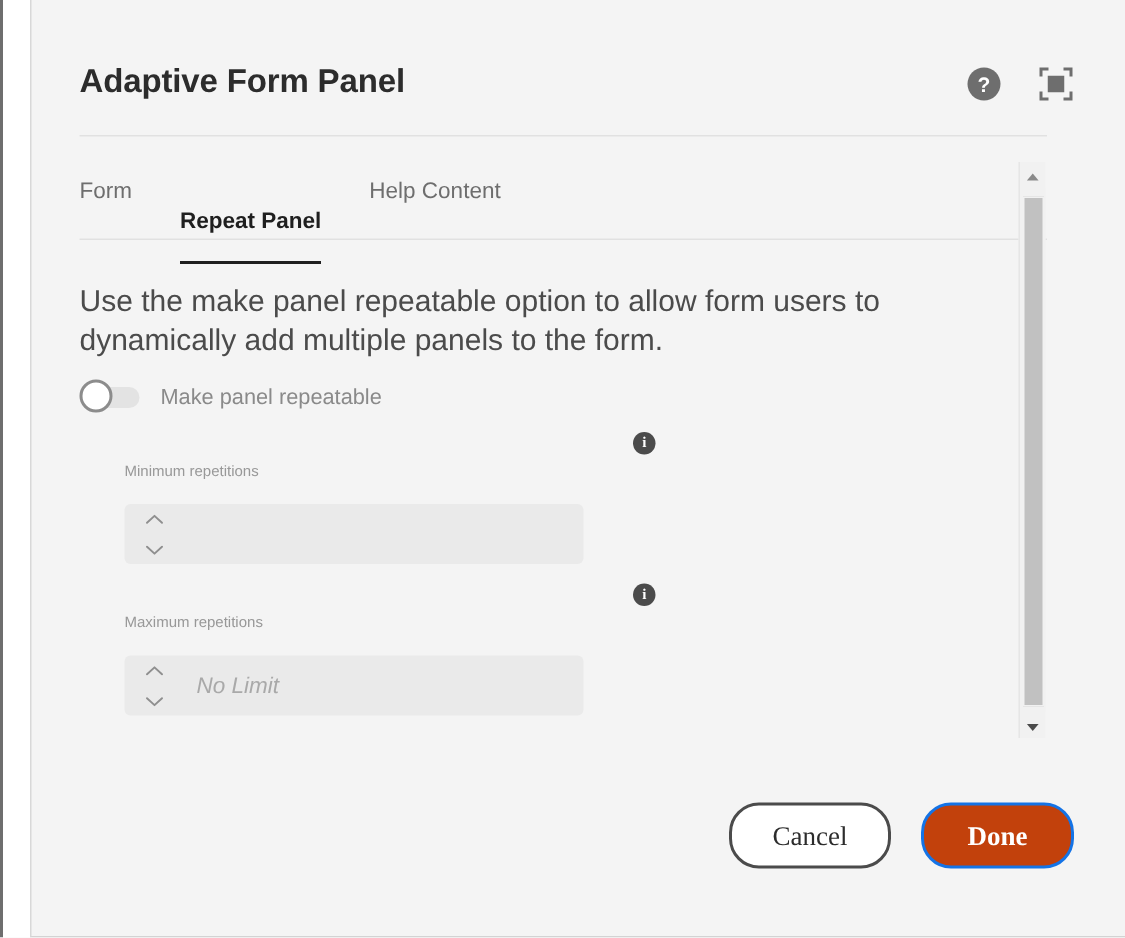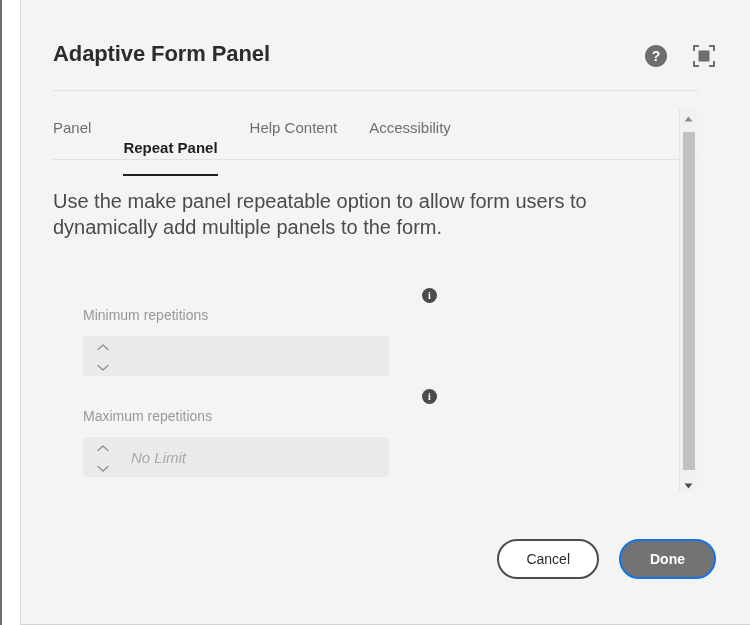--- a/index.html
+++ b/index.html
@@ -188,21 +188,21 @@
   
   .field {
     position: absolute;
     left: 62px;
     width: 336px;
   }
   .field-min { top: 146px; }
   .field-max { top: 247px; }
 
   .field-label {
-    font-size: 14px;
+    font-size: 10px;
     color: #989898;
     line-height: 18px;
     margin-bottom: 12px;
   }
   .field-info {
     position: absolute;
     right: -18px;
     top: -18px;
   }
   .stepper {
@@ -307,36 +307,36 @@
   
   .dialog-footer {
     position: absolute;
     right: 34px;
     bottom: 45px;
     display: flex;
     align-items: center;
     gap: 20px;
   }
   .btn {
-    font-family: Liberation Sans, sans-serif;
-    font-size: 14px;
+    font-family: Liberation Serif, serif;
+    font-size: 18px;
     border-radius: 20px;
     cursor: pointer;
     box-sizing: border-box;
     line-height: 1;
     white-space: nowrap;
   }
   .btn-secondary {
     background: #ffffff;
     color: #2c2c2c;
     border: 2px solid #4b4b4b;
     padding: 11px 27px;
   }
   .btn-primary {
-    background: #737373;
+    background: #c2410c;
     color: #ffffff;
     border: 2px solid #1473e6;
     padding: 11px 29px;
     font-weight: 700;
   }
 </style>
 </head>
 <body>
 
 <div id="app-root">
@@ -371,38 +371,41 @@
             </svg>
           </span>
         </button>
       </div>
 
       <div class="header-rule"></div>
     </div>
 
     <div class="tabs-row">
       <div class="tab">
-        <span>Panel</span>
+        <span>Form</span>
       </div>
       <div class="tab active">
         <span>Repeat Panel</span>
       </div>
       <div class="tab">
         <span>Help Content</span>
       </div>
-      <div class="tab">
-        <span>Accessibility</span>
-      </div>
     </div>
     <div class="tabs-underline"></div>
 
     <div class="dialog-body">
 
       <div class="description">Use the make panel repeatable option to allow form users to dynamically add multiple panels to the form.</div>
 
+      <div class="toggle-row">
+        <span class="switch">
+          <span class="knob"></span>
+        </span>
+        <span class="switch-label">Make panel repeatable</span>
+      </div>
 
       <div class="field field-min">
         <div class="field-label">Minimum repetitions</div>
         <div class="field-info">
           <span class="info-dot">i</span>
         </div>
         <div class="stepper">
           <span class="stepper-arrows">
             <span>
               <svg width="12" height="7" viewBox="0 0 12 7" aria-hidden="true">

